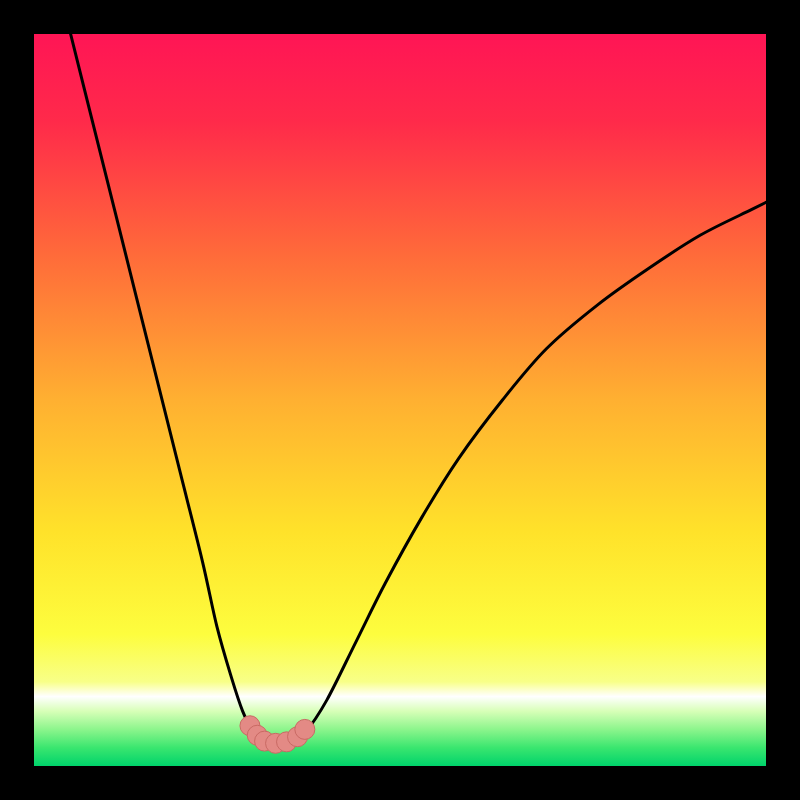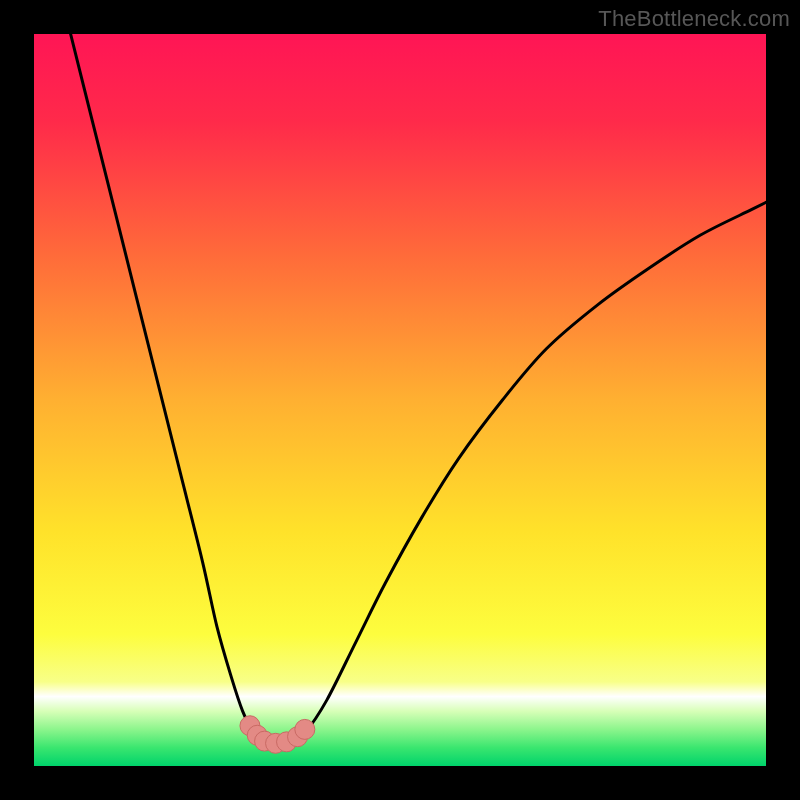--- a/index.html
+++ b/index.html
@@ -33,21 +33,20 @@
     color: #575757;
     font-size: 22px;
     font-weight: 500;
     letter-spacing: 0.2px;
   }
 </style>
 </head>
 <body>
 
 <div class="frame">
-  <div class="watermark">TheBottleneck.com</div>
   <div class="plot">
     <svg id="chart-svg" width="732" height="732" viewBox="0 0 732 732">
       <defs>
         <linearGradient id="bg-grad" x1="0" y1="0" x2="0" y2="1">
             <stop offset="0%" stop-color="#ff1555"></stop>
             <stop offset="12%" stop-color="#ff2a4a"></stop>
             <stop offset="30%" stop-color="#ff6a3a"></stop>
             <stop offset="50%" stop-color="#ffb031"></stop>
             <stop offset="68%" stop-color="#ffe22a"></stop>
             <stop offset="82%" stop-color="#fdfd3e"></stop>

